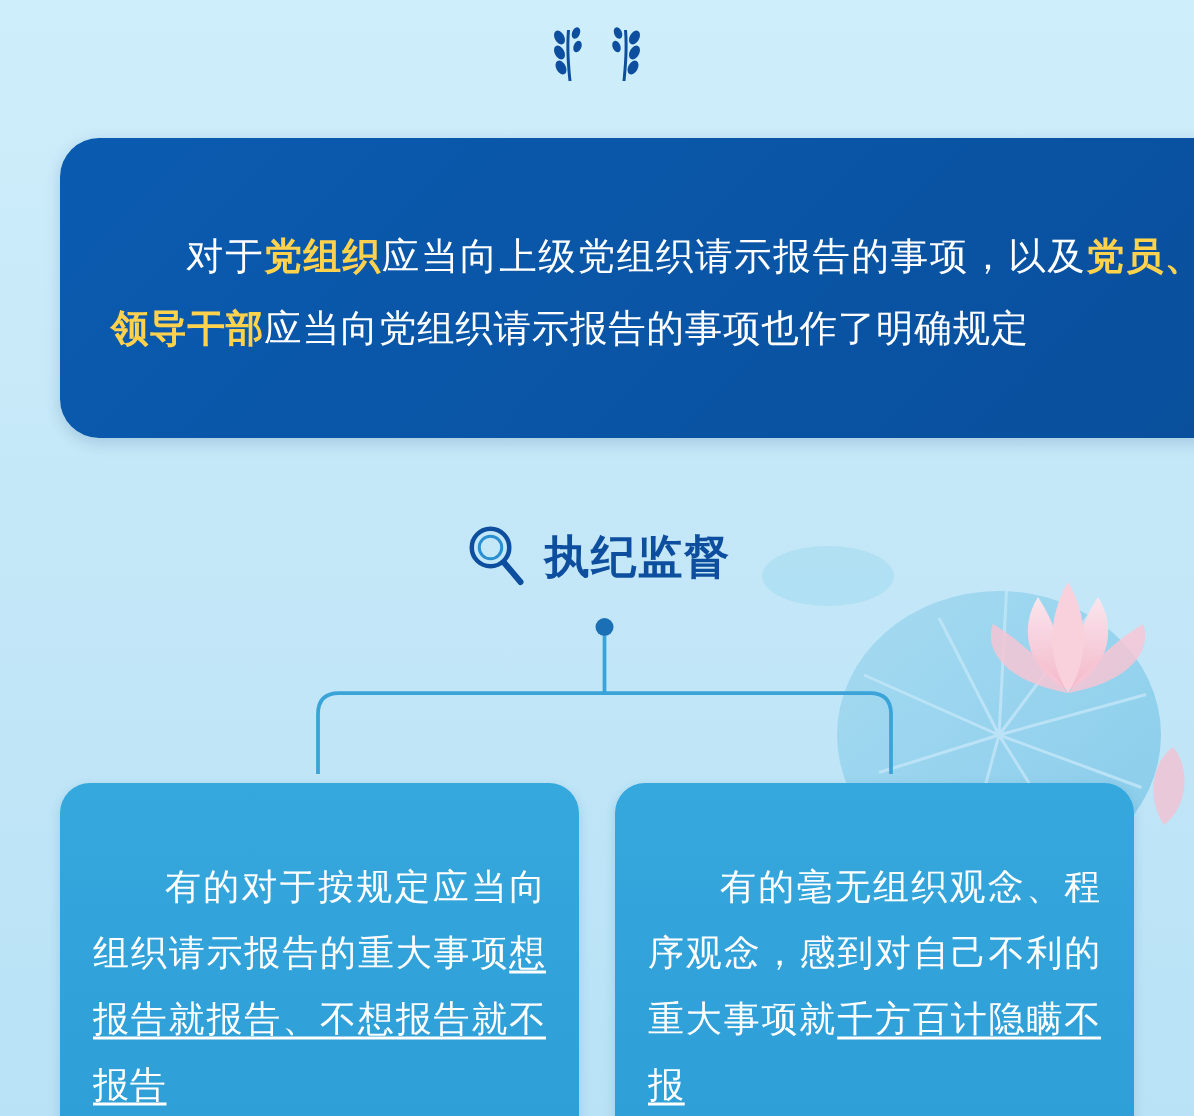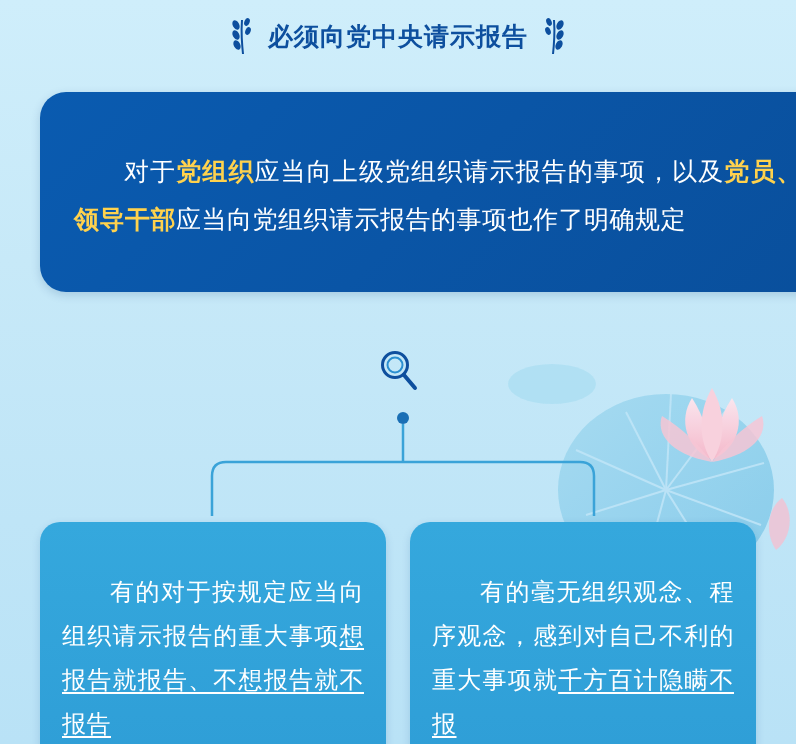--- a/index.html
+++ b/index.html
@@ -189,21 +189,20 @@
   <svg class="sprig" viewBox="0 0 26 40">
     <g fill="#0d4f9e">
       <path d="M14 38 C13 28 12 16 13 4 L15 4 C14 16 15 28 16 38 Z"></path>
       <ellipse cx="8" cy="9" rx="3.2" ry="5" transform="rotate(-28 8 9)"></ellipse>
       <ellipse cx="8" cy="19" rx="3.2" ry="5" transform="rotate(-28 8 19)"></ellipse>
       <ellipse cx="9" cy="29" rx="3.2" ry="5" transform="rotate(-28 9 29)"></ellipse>
       <ellipse cx="19" cy="6" rx="2.6" ry="4" transform="rotate(22 19 6)"></ellipse>
       <ellipse cx="20" cy="15" rx="2.6" ry="4" transform="rotate(22 20 15)"></ellipse>
     </g>
   </svg>
-  <div class="header-title">必须向党中央请示报告</div>
   <svg class="sprig" viewBox="0 0 26 40">
     <g fill="#0d4f9e" transform="translate(26,0) scale(-1,1)">
       <path d="M14 38 C13 28 12 16 13 4 L15 4 C14 16 15 28 16 38 Z"></path>
       <ellipse cx="8" cy="9" rx="3.2" ry="5" transform="rotate(-28 8 9)"></ellipse>
       <ellipse cx="8" cy="19" rx="3.2" ry="5" transform="rotate(-28 8 19)"></ellipse>
       <ellipse cx="9" cy="29" rx="3.2" ry="5" transform="rotate(-28 9 29)"></ellipse>
       <ellipse cx="19" cy="6" rx="2.6" ry="4" transform="rotate(22 19 6)"></ellipse>
       <ellipse cx="20" cy="15" rx="2.6" ry="4" transform="rotate(22 20 15)"></ellipse>
     </g>
   </svg>
@@ -214,20 +213,21 @@
     <span>对于</span><span class="hl">党组织</span><span>应当向上级党组织请示报告的事项，以及</span><span class="hl">党员、领导干部</span><span>应当向党组织请示报告的事项也作了明确规定</span>
   </p>
 </div>
 
 <div class="section-title">
   <svg class="magnifier" viewBox="0 0 42 46">
     <circle cx="18" cy="17" r="12.5" fill="none" stroke="#0d4f9e" stroke-width="3"></circle>
     <circle cx="18" cy="17" r="7.5" fill="none" stroke="#2a8fd0" stroke-width="2"></circle>
     <line x1="27" y1="27" x2="38" y2="40" stroke="#0d4f9e" stroke-width="4" stroke-linecap="round"></line>
   </svg>
+  <span class="section-title-strong">执纪监督</span>
 </div>
 
 <svg class="connector" viewBox="0 0 410 112">
   <circle cx="205" cy="6" r="6" fill="#1a6fb5"></circle>
   <path d="M205 12 L205 50" stroke="#3aa3d8" stroke-width="2.5" fill="none"></path>
   <path d="M14 104 L14 64 Q14 50 28 50 L382 50 Q396 50 396 64 L396 104" stroke="#3aa3d8" stroke-width="2.5" fill="none"></path>
 </svg>
 
 <div class="cards-row">
   <div class="info-card">

